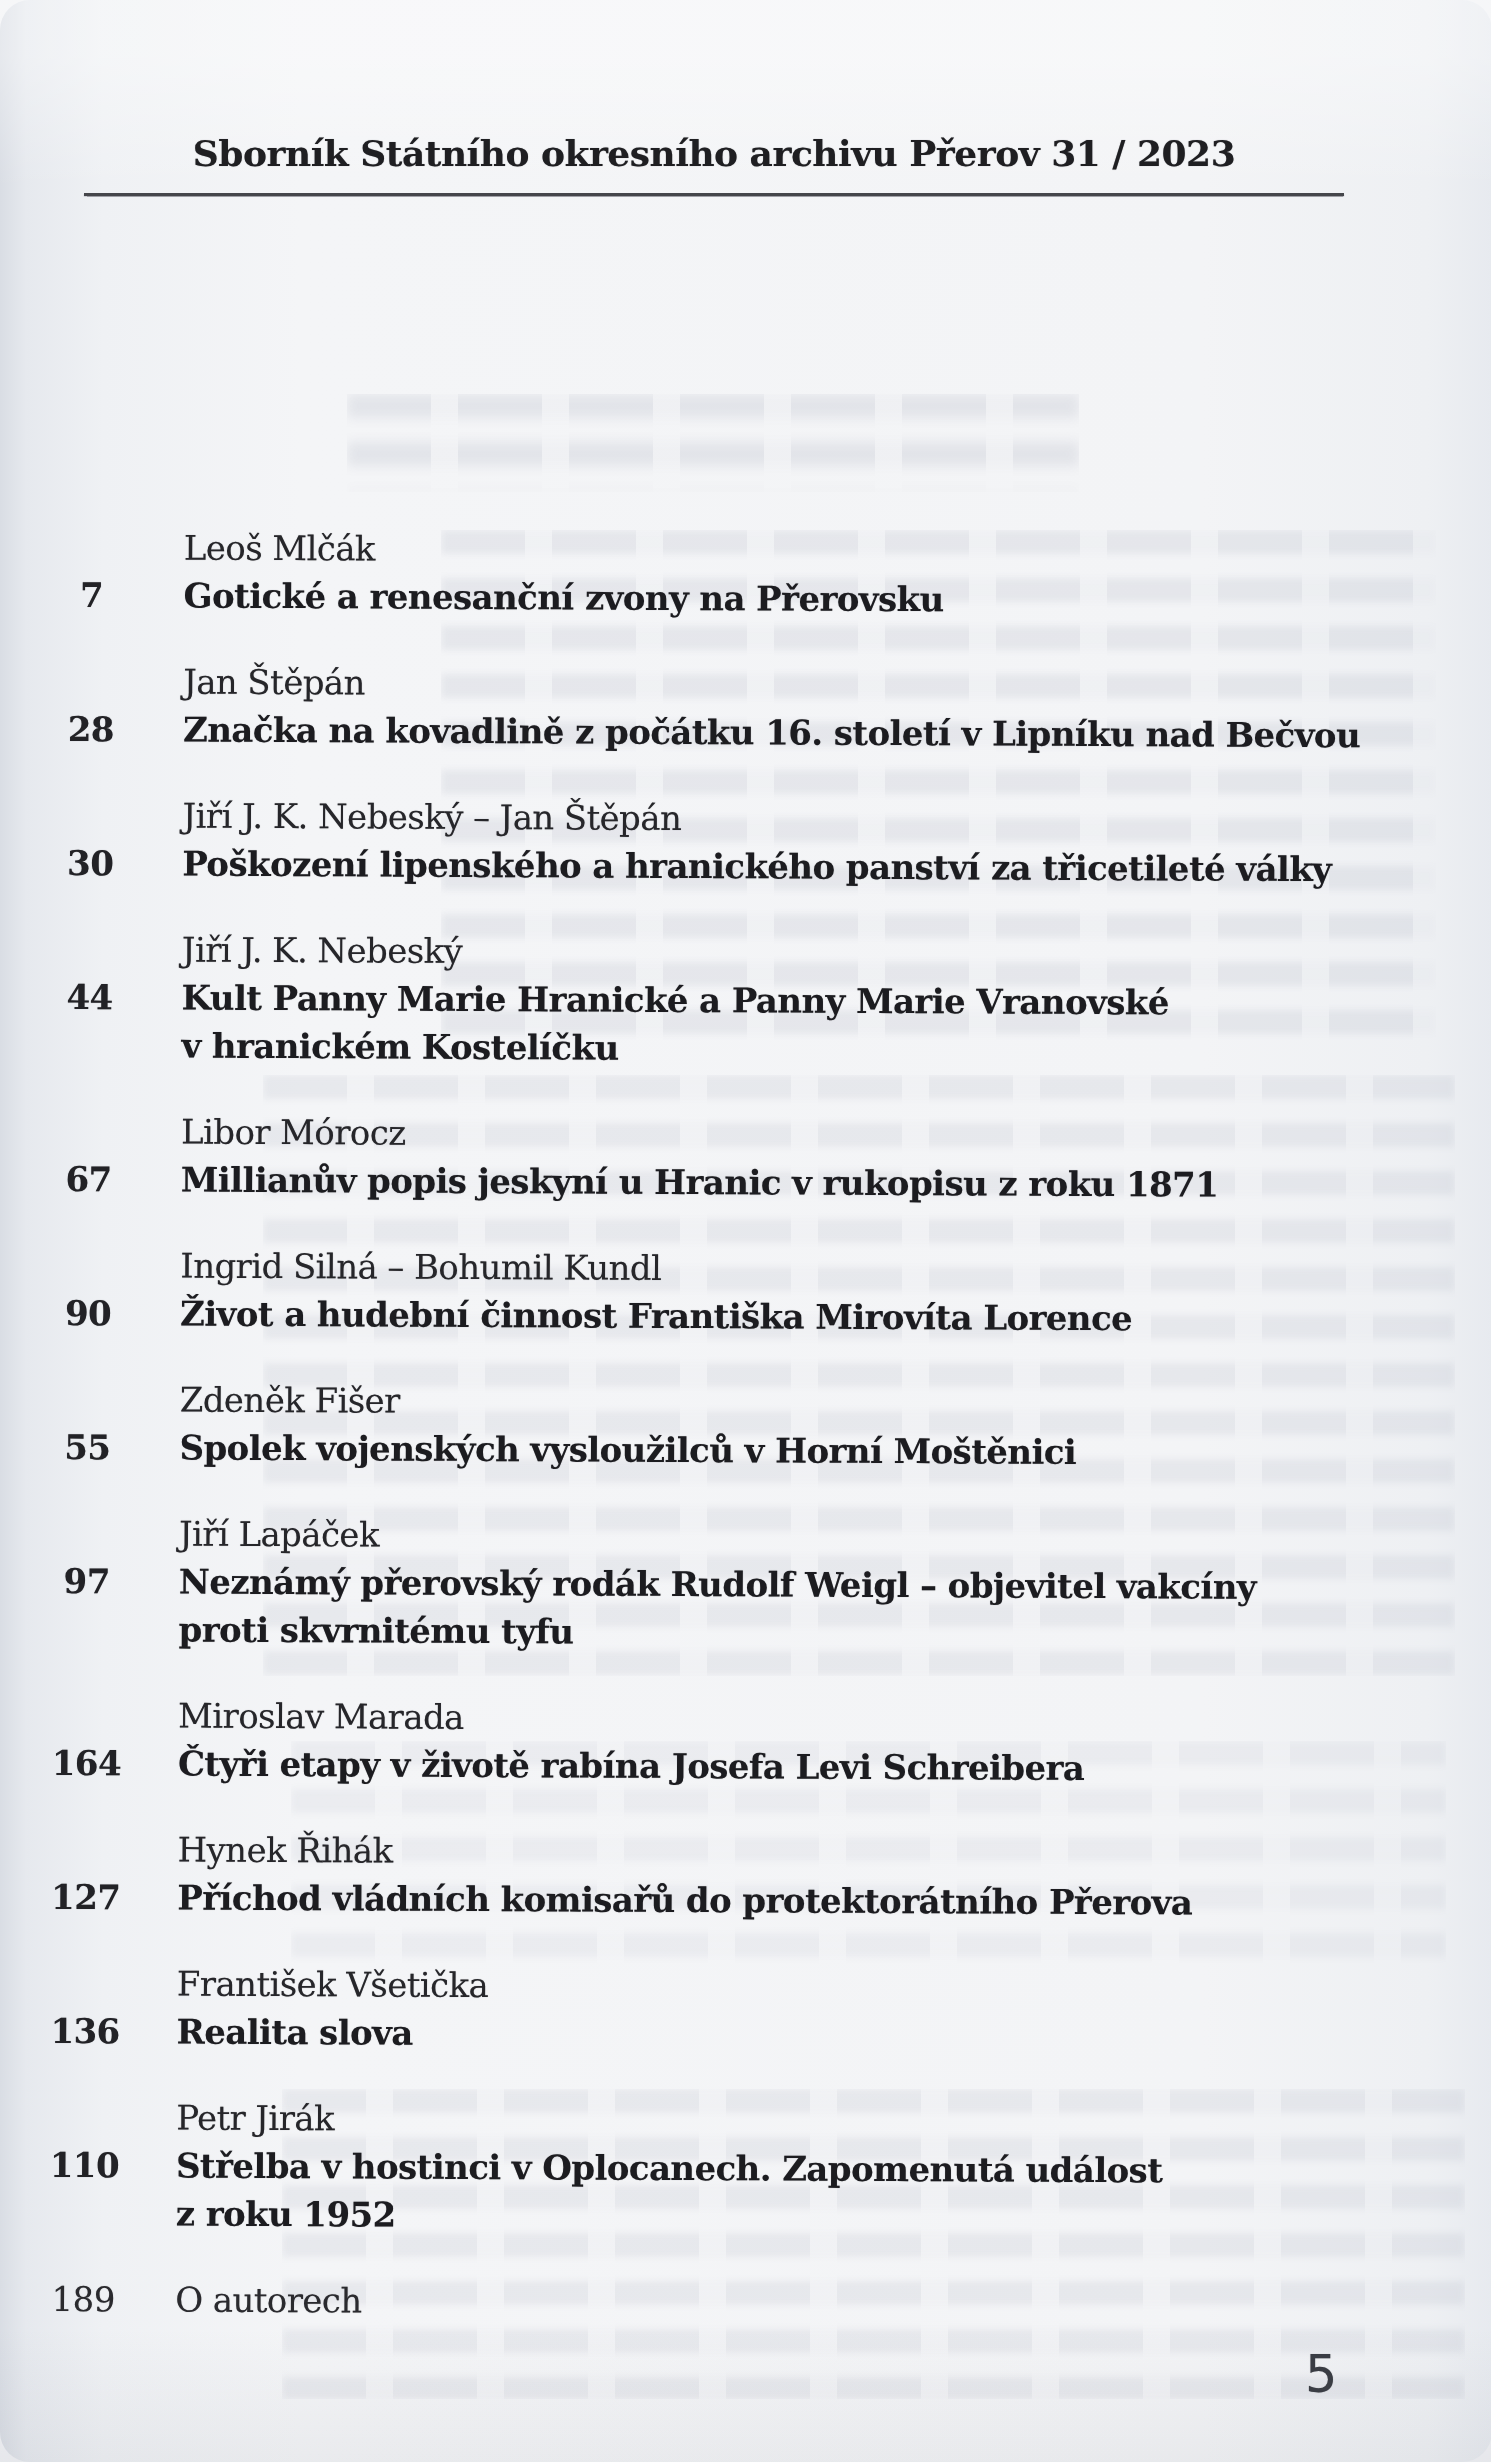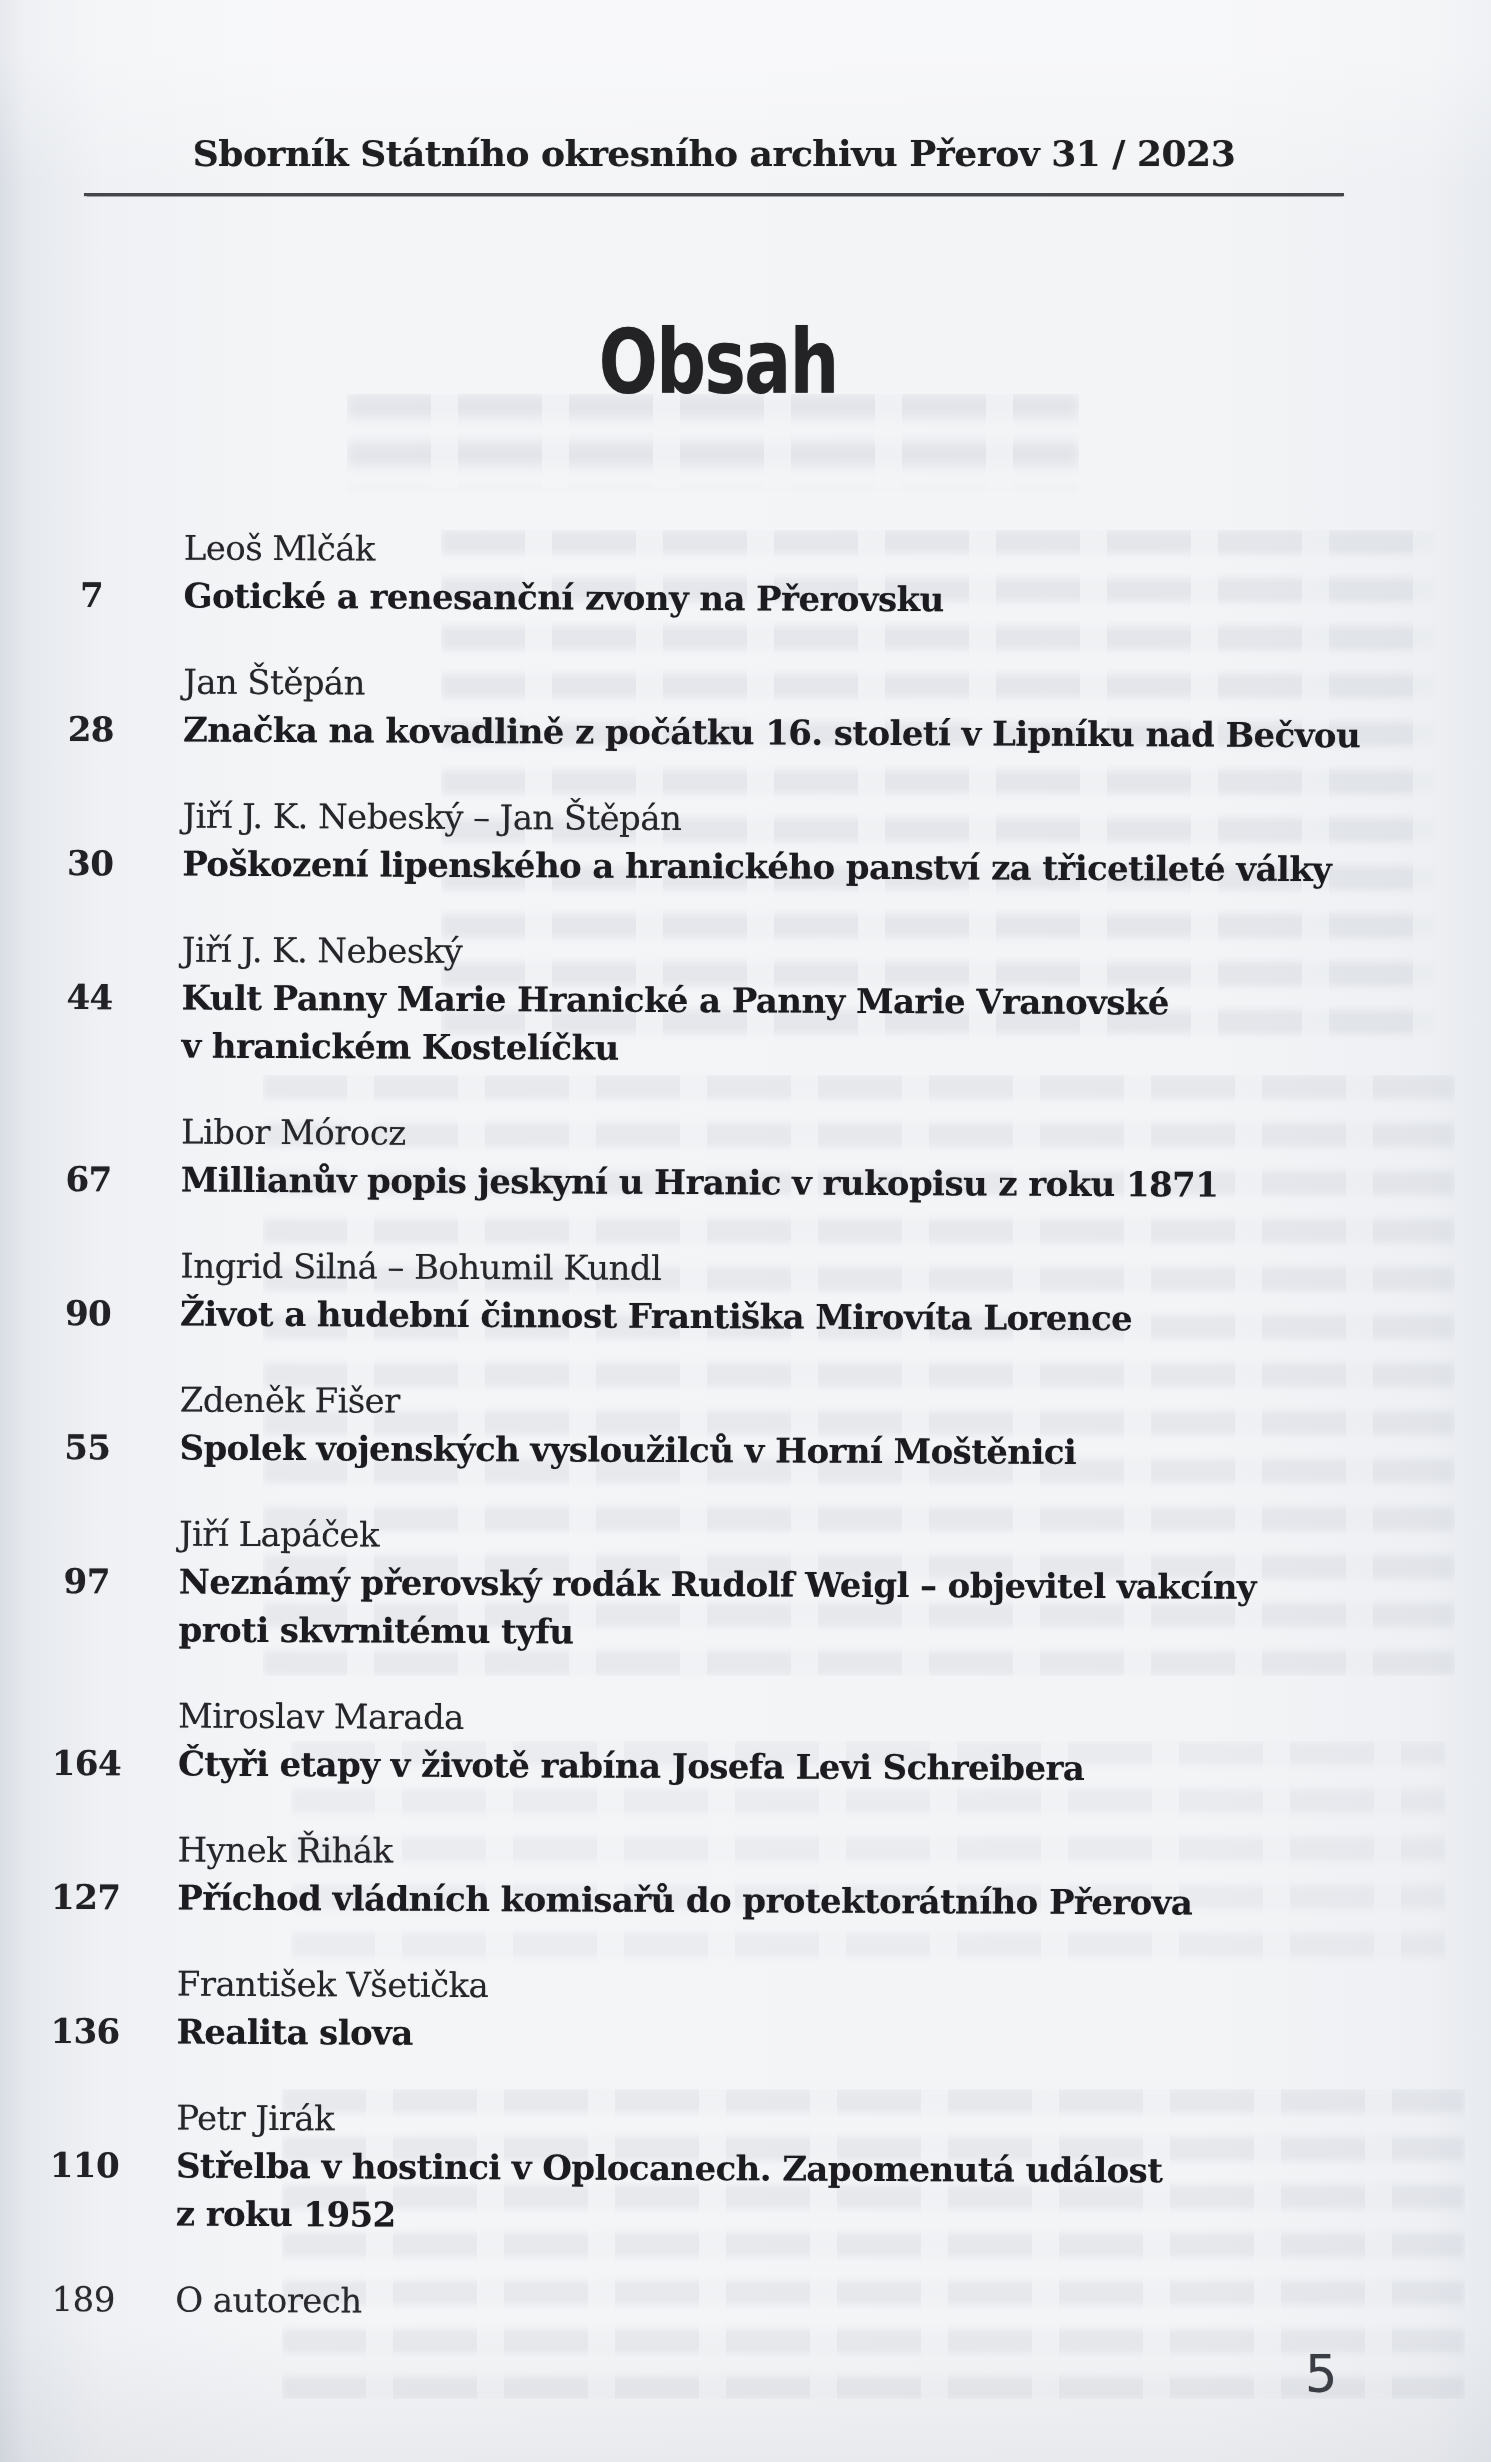--- a/index.html
+++ b/index.html
@@ -21,20 +21,21 @@
     inset: 0;
     background:
       linear-gradient(90deg,
         #d9dde4 0px,
         #e6e9ee 26px,
         #eff1f4 103px,
         #f4f5f7 300px,
         #f3f4f6 1202px,
         #eef0f3 1427px,
         #e7eaef 1492px);
+    border-radius: 30px;
   }
   .sheet::after {
     
     content: "";
     position: absolute;
     inset: 0;
     background:
       linear-gradient(180deg, rgba(255,255,255,.35) 0 56px, rgba(255,255,255,0) 188px),
       linear-gradient(180deg, rgba(0,0,0,0) 2328px, rgba(90,95,110,.07) 2462px);
     pointer-events: none;
@@ -157,23 +158,20 @@
 
   <div class="ghost ghost-heading"></div>
   <div class="ghost ghost-a"></div>
   <div class="ghost ghost-b"></div>
   <div class="ghost ghost-c"></div>
   <div class="ghost ghost-d"></div>
 
   <div class="journal-header">Sborník Státního okresního archivu Přerov 31 / 2023</div>
   <div class="header-rule"></div>
 
-  <h1 class="toc-title">
-    <span>Obsah</span>
-  </h1>
 
   <main class="toc" id="toc">
       <div class="entry">
         <div class="line author">Leoš Mlčák</div>
         <div class="line title-line"><span class="num">7</span><span>Gotické a renesanční zvony na Přerovsku</span></div>
       </div>
       <div class="entry">
         <div class="line author">Jan Štěpán</div>
         <div class="line title-line"><span class="num">28</span><span>Značka na kovadlině z počátku 16. století v Lipníku nad Bečvou</span></div>
       </div>

